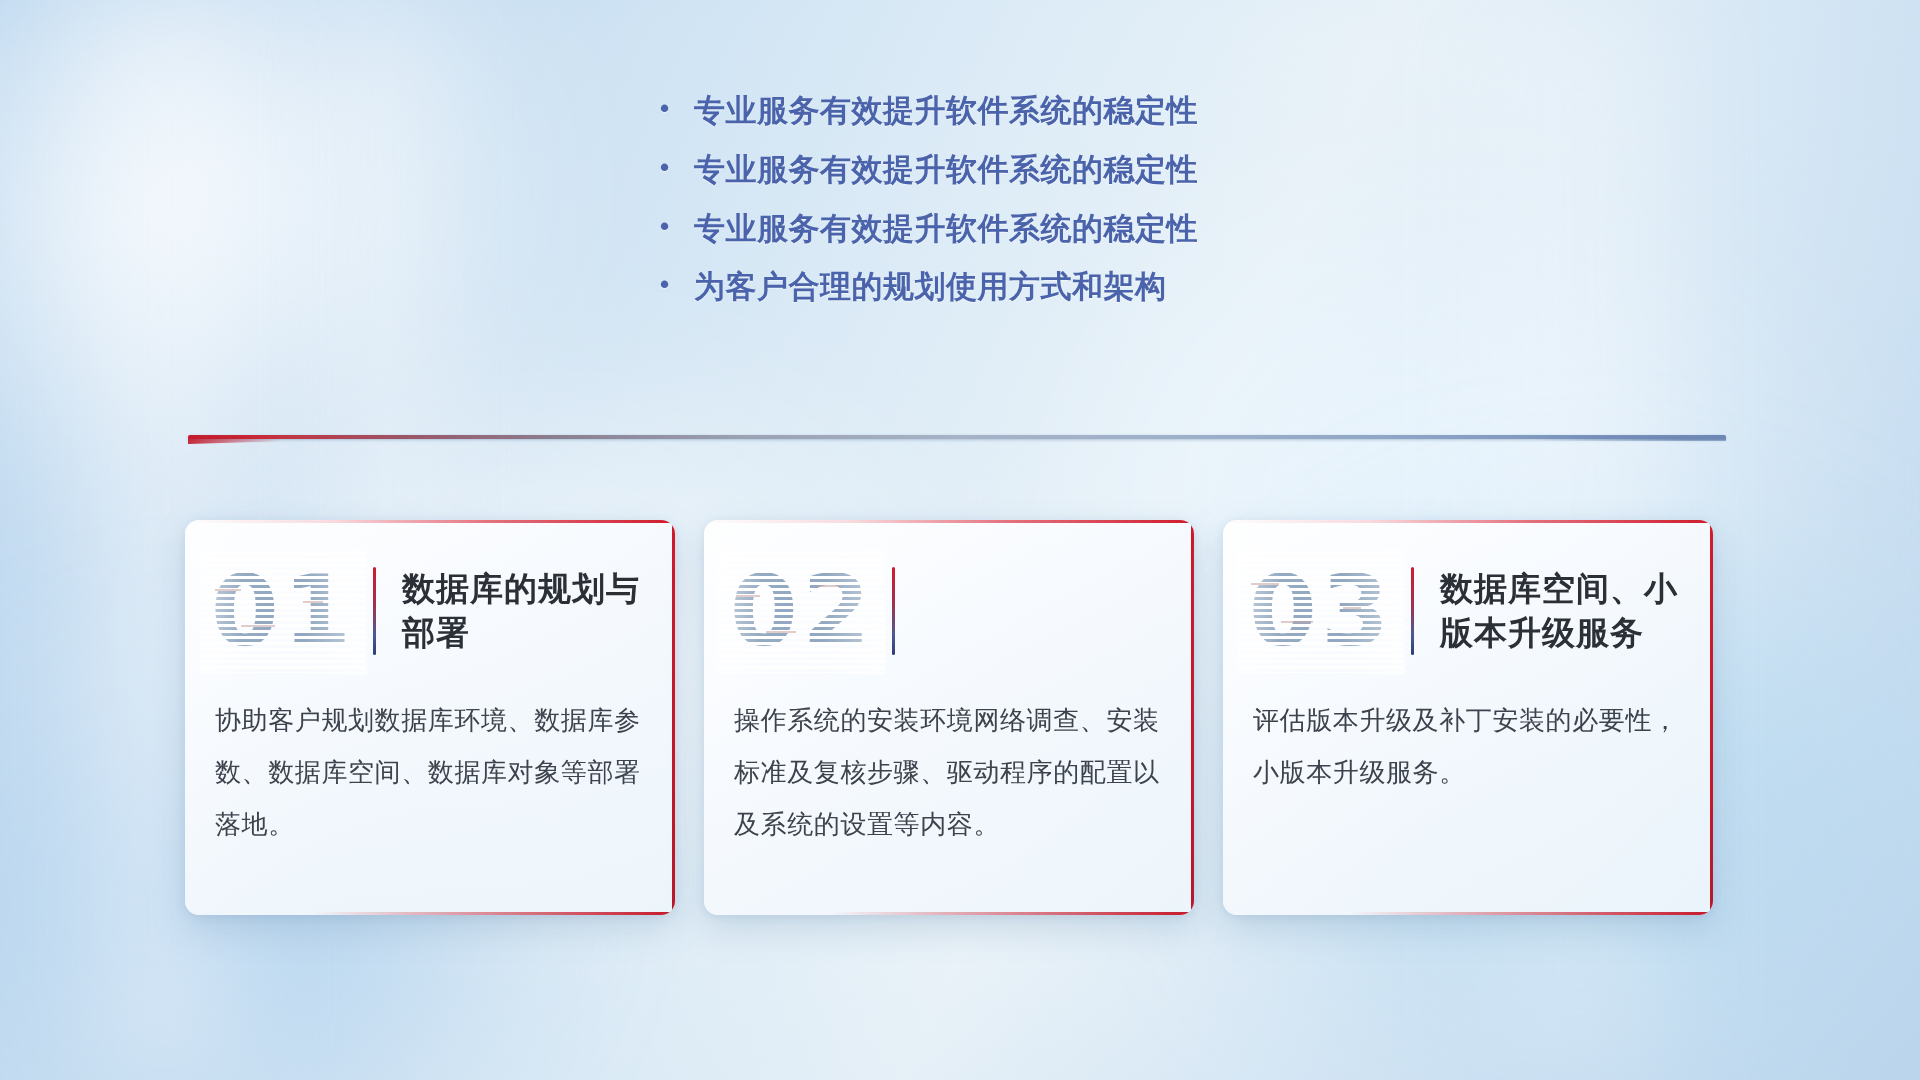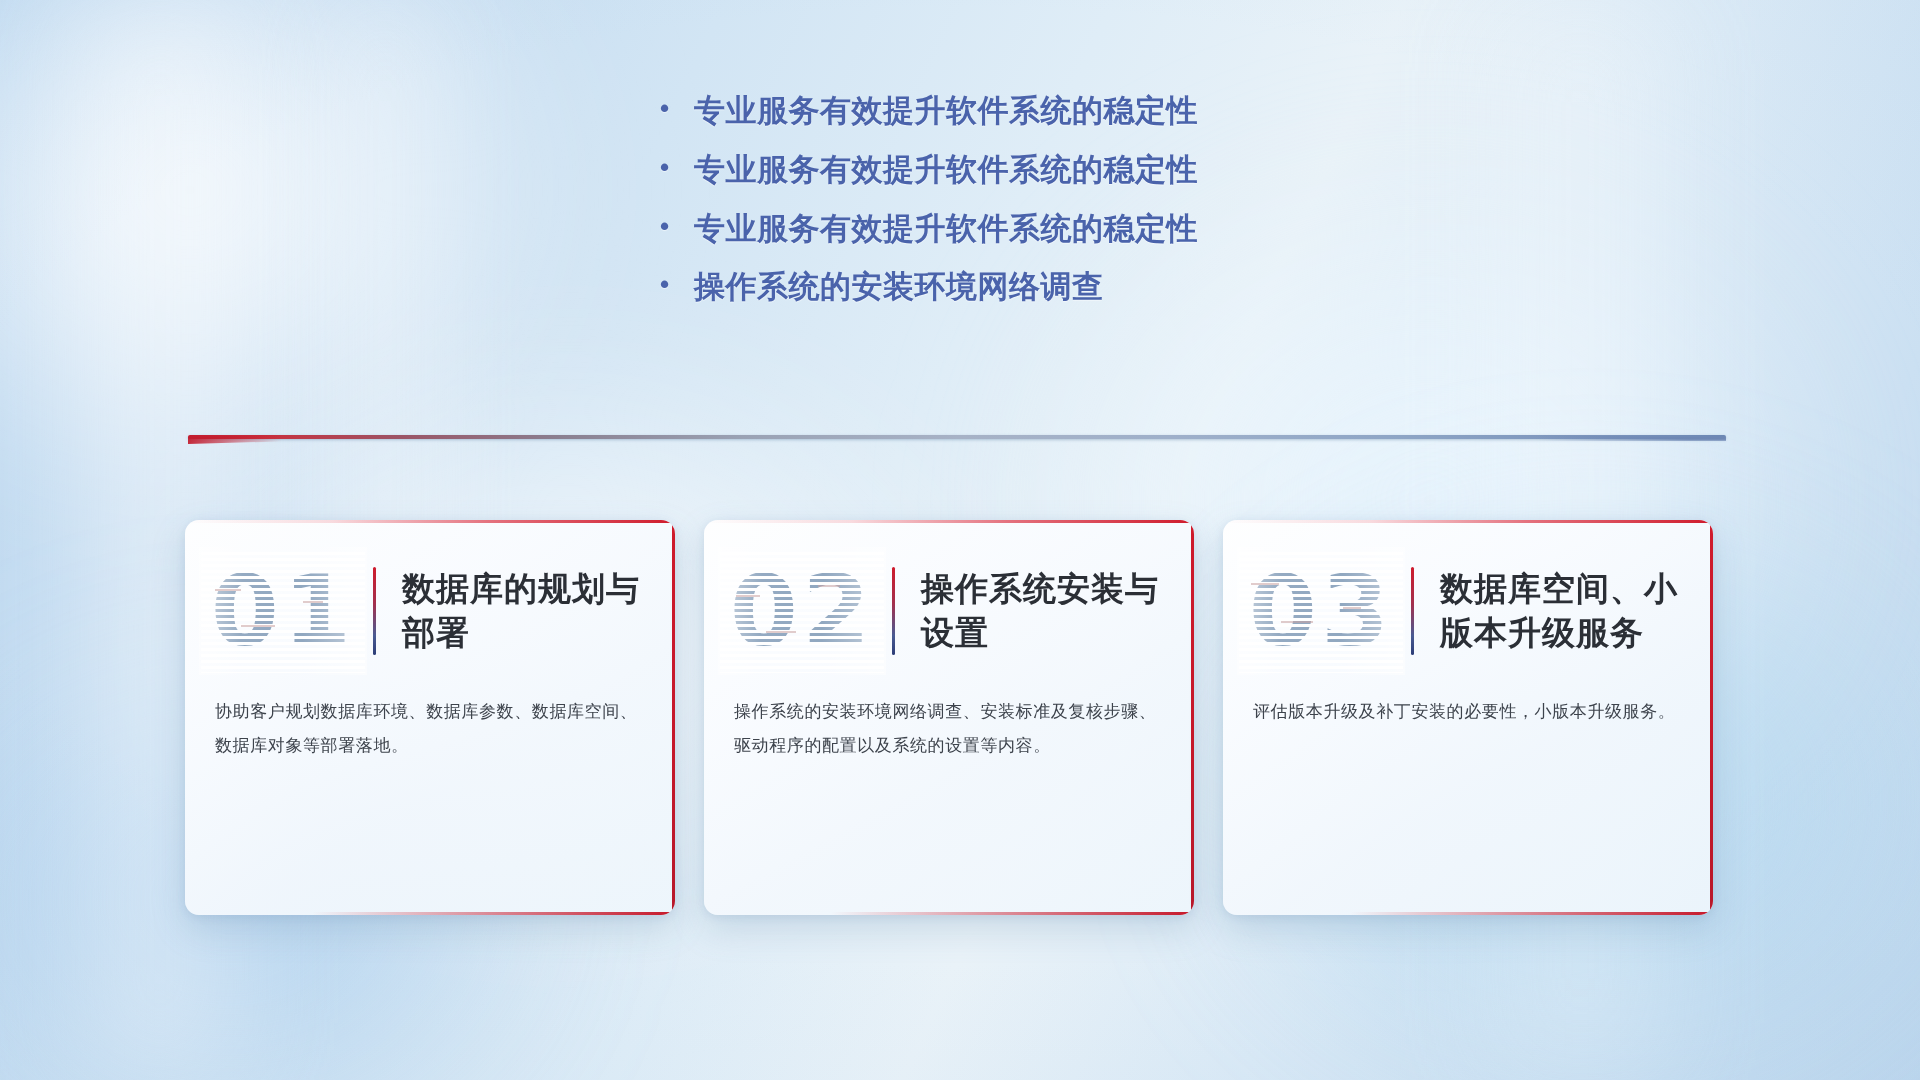--- a/index.html
+++ b/index.html
@@ -171,21 +171,21 @@
     border-radius:2px;
   }
   .card-title{
     flex:1 1 auto; padding-right:22px;
     font-size:33px; line-height:1.32; font-weight:600;
     color:#2b2f36; letter-spacing:1px;
   }
 
   .card-body{
     position:absolute; left:30px; right:28px; top:175px;
-    font-size:17px; line-height:2.0;
+    font-size:26px; line-height:2.0;
     color:#3d434c; letter-spacing:.6px;font-family:Liberation Serif, serif;
   }
 </style>
 </head>
 <body>
 
 <div id="bg">
   <div class="bg-base"></div>
   <div class="glow glow-a"></div>
   <div class="glow glow-b"></div>
@@ -206,21 +206,21 @@
   <div class="bullet">
     <span class="dot">•</span>
     <span class="btxt">专业服务有效提升软件系统的稳定性</span>
   </div>
   <div class="bullet">
     <span class="dot">•</span>
     <span class="btxt">专业服务有效提升软件系统的稳定性</span>
   </div>
   <div class="bullet">
     <span class="dot">•</span>
-    <span class="btxt">操作系统的安装环境网络调查</span>
+    <span class="btxt">为客户合理的规划使用方式和架构</span>
   </div>
 </div>
 
 <div id="divider">
   <div class="line"></div>
   <div class="taper-l"></div>
   <div class="taper-r"></div>
 </div>
 
 <div id="cards">
@@ -251,21 +251,20 @@
     <div class="card-head">
       <div class="num">
         <div class="glyphs">02</div>
         <div class="mask"></div>
         <div class="fade"></div>
         <div class="tick" style="left:10px; top:40px; width:24px;"></div>
         <div class="tick" style="left:40px; top:76px; width:30px;"></div>
         <div class="tick" style="left:92px; top:30px; width:22px;"></div>
       </div>
       <div class="vdiv"></div>
-      <div class="card-title">操作系统安装与设置</div>
     </div>
     <div class="card-body">操作系统的安装环境网络调查、安装标准及复核步骤、驱动程序的配置以及系统的设置等内容。</div>
   </div>
 
   <div class="card">
     <div class="edge-top"></div>
     <div class="edge-right"></div>
     <div class="edge-bottom"></div>
     <div class="card-head">
       <div class="num">

